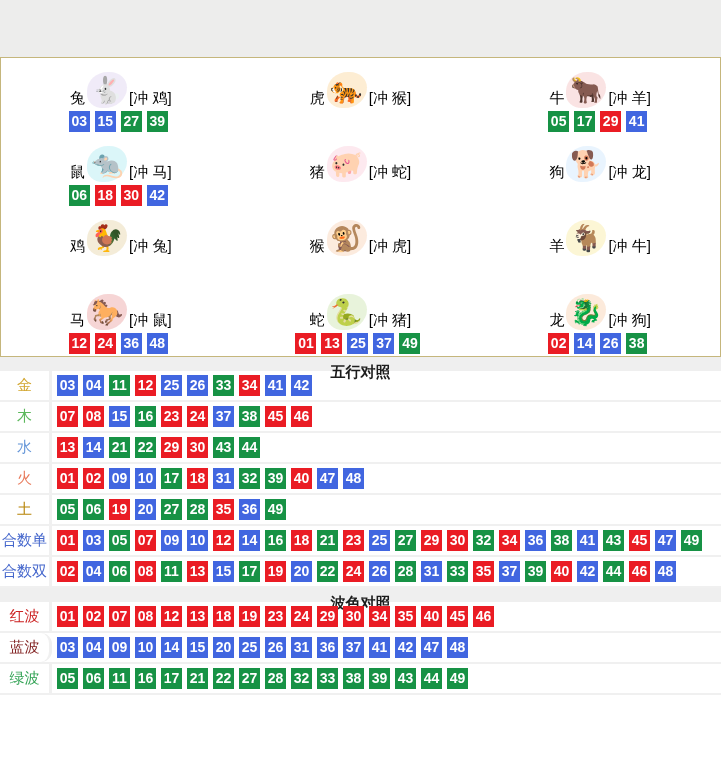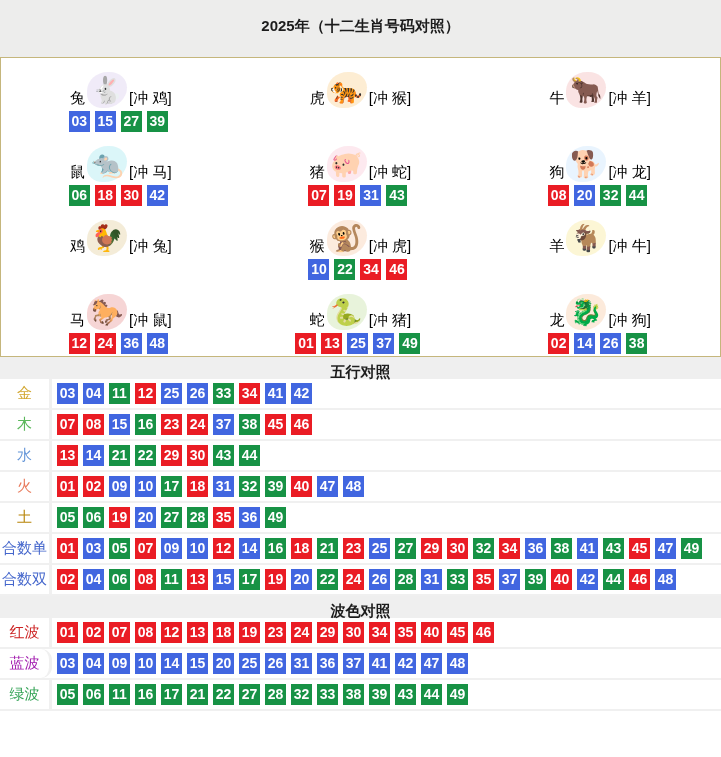--- a/index.html
+++ b/index.html
@@ -55,21 +55,21 @@
   .chip {
     display:inline-block;
     width:21px; height:21px; line-height:21px;
     margin-right:5px;
     text-align:center;
     font-size:14px; font-weight:bold; color:#ffffff;
   }
   
   .band {
     background:#efefef;
-    height:22px; line-height:30px;
+    height:14px; line-height:30px;
     text-align:center;
     font-size:15px; font-weight:bold; color:#1c1c1c;
   }
   .row {
     display:flex; align-items:center;
     height:31px;
     background:#ffffff;
     border-bottom:2px solid #f0f0f0;
   }
   .rlabel {
@@ -78,64 +78,63 @@
     display:flex; align-items:center; justify-content:center;
     font-size:15px;
     border-right:3px solid #f0f0f0;
   }
   .rchips { padding-left:5px; white-space:nowrap; }
 </style>
 </head>
 <body>
 
 <div class="top-header">
-  <div class="page-subtitle">2025年（十二生肖号码对照）</div>
 </div>
 
 <div class="zodiac-box" id="zodiac-grid">
     <div class="zcell"><div class="zhead">
         <span class="zname">兔</span>
         <span class="zicon" style="background: rgba(179, 157, 219, 0.2); color: rgb(179, 157, 219);">🐇</span>
         <span class="zclash">[冲 鸡]</span>
       </div><div class="znums"><span class="chip" style="background: rgb(65, 102, 224);">03</span><span class="chip" style="background: rgb(65, 102, 224);">15</span><span class="chip" style="background: rgb(23, 146, 69);">27</span><span class="chip" style="background: rgb(23, 146, 69);">39</span></div></div>
     <div class="zcell"><div class="zhead">
         <span class="zname">虎</span>
         <span class="zicon" style="background: rgba(245, 166, 35, 0.2); color: rgb(245, 166, 35);">🐅</span>
         <span class="zclash">[冲 猴]</span>
       </div></div>
     <div class="zcell"><div class="zhead">
         <span class="zname">牛</span>
         <span class="zicon" style="background: rgba(229, 115, 115, 0.2); color: rgb(229, 115, 115);">🐂</span>
         <span class="zclash">[冲 羊]</span>
-      </div></div>
+      </div><div class="znums"><span class="chip" style="background: rgb(23, 146, 69);">05</span><span class="chip" style="background: rgb(23, 146, 69);">17</span><span class="chip" style="background: rgb(234, 28, 36);">29</span><span class="chip" style="background: rgb(65, 102, 224);">41</span></div></div>
     <div class="zcell"><div class="zhead">
         <span class="zname">鼠</span>
         <span class="zicon" style="background: rgba(77, 208, 225, 0.2); color: rgb(77, 208, 225);">🐀</span>
         <span class="zclash">[冲 马]</span>
       </div><div class="znums"><span class="chip" style="background: rgb(23, 146, 69);">06</span><span class="chip" style="background: rgb(234, 28, 36);">18</span><span class="chip" style="background: rgb(234, 28, 36);">30</span><span class="chip" style="background: rgb(65, 102, 224);">42</span></div></div>
     <div class="zcell"><div class="zhead">
         <span class="zname">猪</span>
         <span class="zicon" style="background: rgba(244, 143, 177, 0.2); color: rgb(244, 143, 177);">🐖</span>
         <span class="zclash">[冲 蛇]</span>
-      </div><div class="znums"><span class="chip" style="background: rgb(234, 28, 36);">07</span><span class="chip" style="background: rgb(234, 28, 36);">19</span><span class="chip" style="background: rgb(65, 102, 224);">31</span><span class="chip" style="background: rgb(23, 146, 69);">43</span></div></div>
+      </div></div>
     <div class="zcell"><div class="zhead">
         <span class="zname">狗</span>
         <span class="zicon" style="background: rgba(144, 202, 249, 0.2); color: rgb(144, 202, 249);">🐕</span>
         <span class="zclash">[冲 龙]</span>
-      </div><div class="znums"><span class="chip" style="background: rgb(234, 28, 36);">08</span><span class="chip" style="background: rgb(65, 102, 224);">20</span><span class="chip" style="background: rgb(23, 146, 69);">32</span><span class="chip" style="background: rgb(23, 146, 69);">44</span></div></div>
+      </div></div>
     <div class="zcell"><div class="zhead">
         <span class="zname">鸡</span>
         <span class="zicon" style="background: rgba(200, 162, 60, 0.2); color: rgb(200, 162, 60);">🐓</span>
         <span class="zclash">[冲 兔]</span>
       </div></div>
     <div class="zcell"><div class="zhead">
         <span class="zname">猴</span>
         <span class="zicon" style="background: rgba(239, 154, 90, 0.2); color: rgb(239, 154, 90);">🐒</span>
         <span class="zclash">[冲 虎]</span>
-      </div><div class="znums"><span class="chip" style="background: rgb(65, 102, 224);">10</span><span class="chip" style="background: rgb(23, 146, 69);">22</span><span class="chip" style="background: rgb(234, 28, 36);">34</span><span class="chip" style="background: rgb(234, 28, 36);">46</span></div></div>
+      </div></div>
     <div class="zcell"><div class="zhead">
         <span class="zname">羊</span>
         <span class="zicon" style="background: rgba(242, 209, 46, 0.2); color: rgb(242, 209, 46);">🐐</span>
         <span class="zclash">[冲 牛]</span>
       </div></div>
     <div class="zcell"><div class="zhead">
         <span class="zname">马</span>
         <span class="zicon" style="background: rgba(211, 47, 47, 0.2); color: rgb(211, 47, 47);">🐎</span>
         <span class="zclash">[冲 鼠]</span>
       </div><div class="znums"><span class="chip" style="background: rgb(234, 28, 36);">12</span><span class="chip" style="background: rgb(234, 28, 36);">24</span><span class="chip" style="background: rgb(65, 102, 224);">36</span><span class="chip" style="background: rgb(65, 102, 224);">48</span></div></div>
@@ -180,20 +179,20 @@
     <div class="row">
       <div class="rlabel" style="color: rgb(68, 102, 204);">合数双</div>
       <div class="rchips"><span class="chip" style="background: rgb(234, 28, 36);">02</span><span class="chip" style="background: rgb(65, 102, 224);">04</span><span class="chip" style="background: rgb(23, 146, 69);">06</span><span class="chip" style="background: rgb(234, 28, 36);">08</span><span class="chip" style="background: rgb(23, 146, 69);">11</span><span class="chip" style="background: rgb(234, 28, 36);">13</span><span class="chip" style="background: rgb(65, 102, 224);">15</span><span class="chip" style="background: rgb(23, 146, 69);">17</span><span class="chip" style="background: rgb(234, 28, 36);">19</span><span class="chip" style="background: rgb(65, 102, 224);">20</span><span class="chip" style="background: rgb(23, 146, 69);">22</span><span class="chip" style="background: rgb(234, 28, 36);">24</span><span class="chip" style="background: rgb(65, 102, 224);">26</span><span class="chip" style="background: rgb(23, 146, 69);">28</span><span class="chip" style="background: rgb(65, 102, 224);">31</span><span class="chip" style="background: rgb(23, 146, 69);">33</span><span class="chip" style="background: rgb(234, 28, 36);">35</span><span class="chip" style="background: rgb(65, 102, 224);">37</span><span class="chip" style="background: rgb(23, 146, 69);">39</span><span class="chip" style="background: rgb(234, 28, 36);">40</span><span class="chip" style="background: rgb(65, 102, 224);">42</span><span class="chip" style="background: rgb(23, 146, 69);">44</span><span class="chip" style="background: rgb(234, 28, 36);">46</span><span class="chip" style="background: rgb(65, 102, 224);">48</span></div>
     </div>
     <div class="band">波色对照</div>
     <div class="row">
       <div class="rlabel" style="color: rgb(204, 34, 34);">红波</div>
       <div class="rchips"><span class="chip" style="background: rgb(234, 28, 36);">01</span><span class="chip" style="background: rgb(234, 28, 36);">02</span><span class="chip" style="background: rgb(234, 28, 36);">07</span><span class="chip" style="background: rgb(234, 28, 36);">08</span><span class="chip" style="background: rgb(234, 28, 36);">12</span><span class="chip" style="background: rgb(234, 28, 36);">13</span><span class="chip" style="background: rgb(234, 28, 36);">18</span><span class="chip" style="background: rgb(234, 28, 36);">19</span><span class="chip" style="background: rgb(234, 28, 36);">23</span><span class="chip" style="background: rgb(234, 28, 36);">24</span><span class="chip" style="background: rgb(234, 28, 36);">29</span><span class="chip" style="background: rgb(234, 28, 36);">30</span><span class="chip" style="background: rgb(234, 28, 36);">34</span><span class="chip" style="background: rgb(234, 28, 36);">35</span><span class="chip" style="background: rgb(234, 28, 36);">40</span><span class="chip" style="background: rgb(234, 28, 36);">45</span><span class="chip" style="background: rgb(234, 28, 36);">46</span></div>
     </div>
     <div class="row">
-      <div class="rlabel" style="color: #a21caf; border-radius: 11px;">蓝波</div>
+      <div class="rlabel" style="color: #7f1d1d; border-radius: 11px;">蓝波</div>
       <div class="rchips"><span class="chip" style="background: rgb(65, 102, 224);">03</span><span class="chip" style="background: rgb(65, 102, 224);">04</span><span class="chip" style="background: rgb(65, 102, 224);">09</span><span class="chip" style="background: rgb(65, 102, 224);">10</span><span class="chip" style="background: rgb(65, 102, 224);">14</span><span class="chip" style="background: rgb(65, 102, 224);">15</span><span class="chip" style="background: rgb(65, 102, 224);">20</span><span class="chip" style="background: rgb(65, 102, 224);">25</span><span class="chip" style="background: rgb(65, 102, 224);">26</span><span class="chip" style="background: rgb(65, 102, 224);">31</span><span class="chip" style="background: rgb(65, 102, 224);">36</span><span class="chip" style="background: rgb(65, 102, 224);">37</span><span class="chip" style="background: rgb(65, 102, 224);">41</span><span class="chip" style="background: rgb(65, 102, 224);">42</span><span class="chip" style="background: rgb(65, 102, 224);">47</span><span class="chip" style="background: rgb(65, 102, 224);">48</span></div>
     </div>
     <div class="row">
       <div class="rlabel" style="color: rgb(51, 163, 85); font-family: Liberation Serif, serif;">绿波</div>
       <div class="rchips"><span class="chip" style="background: rgb(23, 146, 69);">05</span><span class="chip" style="background: rgb(23, 146, 69);">06</span><span class="chip" style="background: rgb(23, 146, 69);">11</span><span class="chip" style="background: rgb(23, 146, 69);">16</span><span class="chip" style="background: rgb(23, 146, 69);">17</span><span class="chip" style="background: rgb(23, 146, 69);">21</span><span class="chip" style="background: rgb(23, 146, 69);">22</span><span class="chip" style="background: rgb(23, 146, 69);">27</span><span class="chip" style="background: rgb(23, 146, 69);">28</span><span class="chip" style="background: rgb(23, 146, 69);">32</span><span class="chip" style="background: rgb(23, 146, 69);">33</span><span class="chip" style="background: rgb(23, 146, 69);">38</span><span class="chip" style="background: rgb(23, 146, 69);">39</span><span class="chip" style="background: rgb(23, 146, 69);">43</span><span class="chip" style="background: rgb(23, 146, 69);">44</span><span class="chip" style="background: rgb(23, 146, 69);">49</span></div>
     </div>
   </div>
 
 </body></html>

